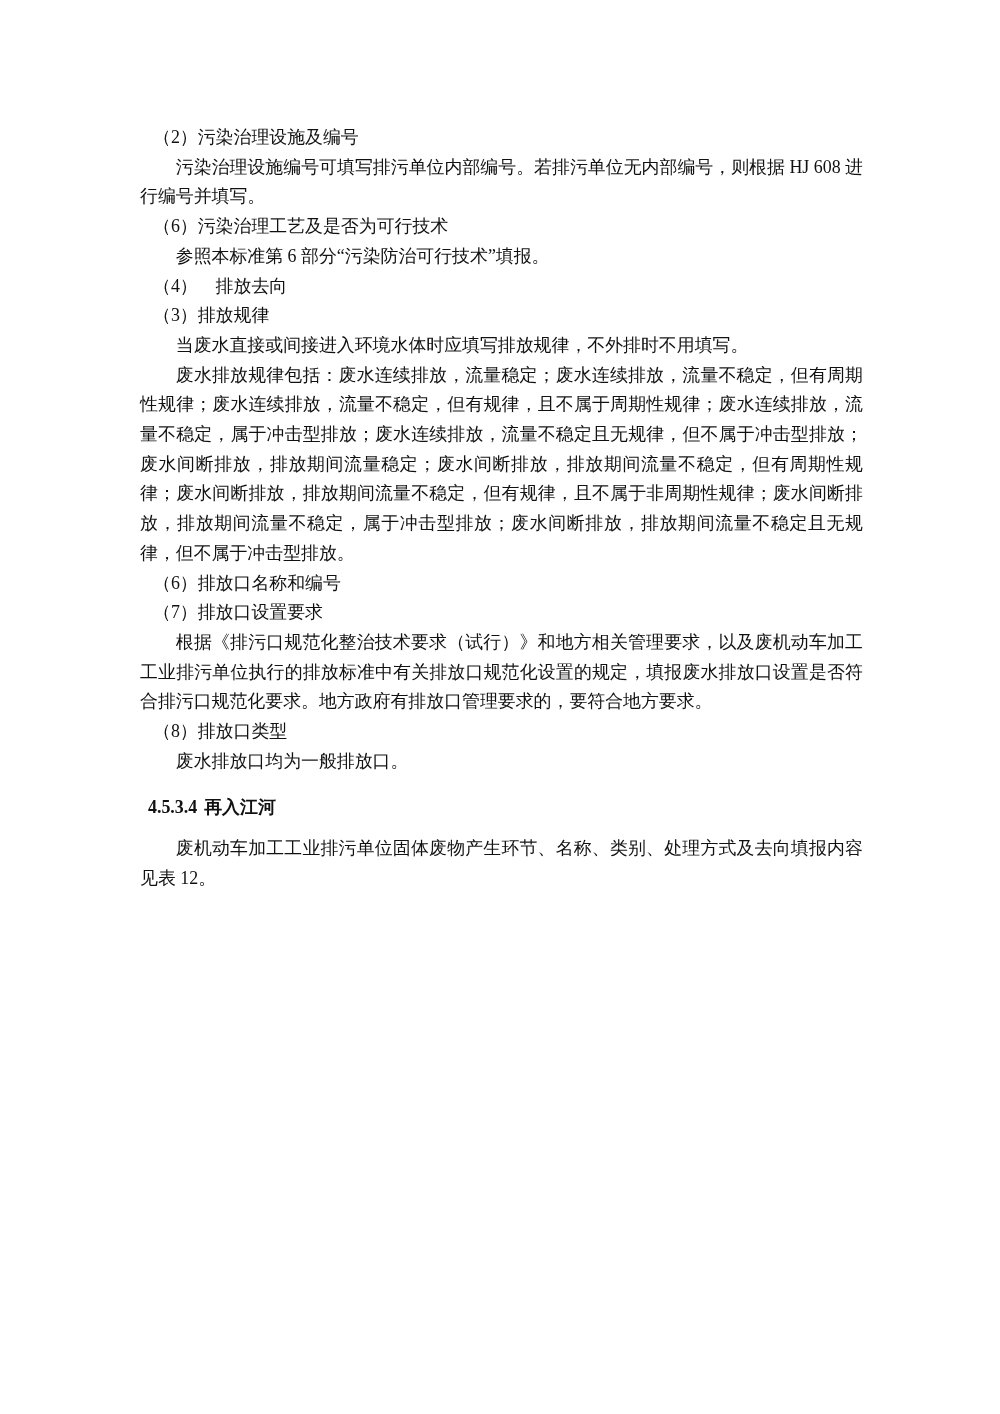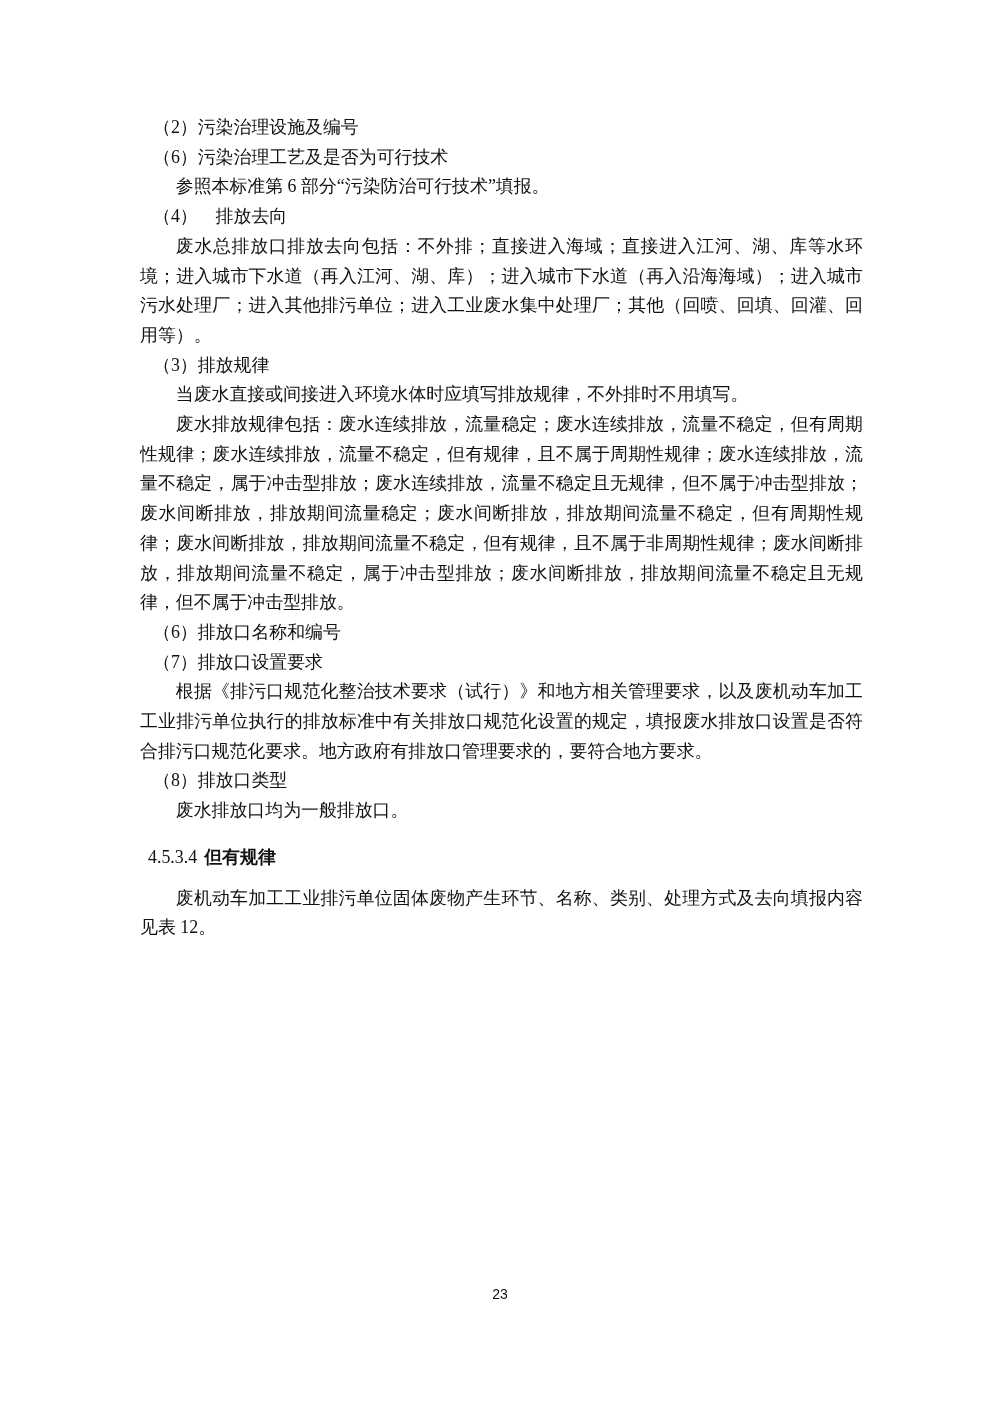--- a/index.html
+++ b/index.html
@@ -6,39 +6,39 @@
   .page {
     position: relative;
     width: 1000px;
     height: 1414px;
     background: #ffffff;
     overflow: hidden;
   }
   .content {
     position: absolute;
     left: 140px;
-    top: 113px;
+    top: 123px;
     width: 723px;
     font-family: "Liberation Serif", "DejaVu Serif", serif;
     font-size: 17.9px;
     line-height: 29.7px;
     color: #111111;
     text-align: justify;
   }
   .content p { margin: 0; padding: 0; }
   .item { text-indent: 13px; }
   .para { text-indent: 2em; }
   .heading {
     margin-top: 17px !important;
     margin-bottom: 11px !important;
     text-indent: 8px;
   }
   .h-num {
     font-family: "Liberation Serif", "DejaVu Serif", serif;
-    font-weight: normal;
+    font-weight: bold;
   }
   .h-title {
     font-family: "Liberation Sans", "DejaVu Sans", sans-serif;
     font-weight: bold;
     margin-left: 7px;
   }
   .footer {
     position: absolute;
     top: 1286px;
     left: 0;
@@ -48,29 +48,28 @@
     font-size: 14px;
     color: #111111;
   }
 </style>
 </head>
 <body>
 
 <div class="page">
   <div class="content">
       <p class="item">（2）污染治理设施及编号</p>
+      <p class="para">污染治理设施编号可填写排污单位内部编号。若排污单位无内部编号，则根据 HJ 608 进行编号并填写。</p>
       <p class="item">（6）污染治理工艺及是否为可行技术</p>
       <p class="para">参照本标准第 6 部分“污染防治可行技术”填报。</p>
       <p class="item">（4）　排放去向</p>
-      <p class="para">废水总排放口排放去向包括：不外排；直接进入海域；直接进入江河、湖、库等水环境；进入城市下水道（再入江河、湖、库）；进入城市下水道（再入沿海海域）；进入城市污水处理厂；进入其他排污单位；进入工业废水集中处理厂；其他（回喷、回填、回灌、回用等）。</p>
       <p class="item">（3）排放规律</p>
       <p class="para">当废水直接或间接进入环境水体时应填写排放规律，不外排时不用填写。</p>
       <p class="para">废水排放规律包括：废水连续排放，流量稳定；废水连续排放，流量不稳定，但有周期性规律；废水连续排放，流量不稳定，但有规律，且不属于周期性规律；废水连续排放，流量不稳定，属于冲击型排放；废水连续排放，流量不稳定且无规律，但不属于冲击型排放；废水间断排放，排放期间流量稳定；废水间断排放，排放期间流量不稳定，但有周期性规律；废水间断排放，排放期间流量不稳定，但有规律，且不属于非周期性规律；废水间断排放，排放期间流量不稳定，属于冲击型排放；废水间断排放，排放期间流量不稳定且无规律，但不属于冲击型排放。</p>
       <p class="item">（6）排放口名称和编号</p>
       <p class="item">（7）排放口设置要求</p>
       <p class="para">根据《排污口规范化整治技术要求（试行）》和地方相关管理要求，以及废机动车加工工业排污单位执行的排放标准中有关排放口规范化设置的规定，填报废水排放口设置是否符合排污口规范化要求。地方政府有排放口管理要求的，要符合地方要求。</p>
       <p class="item">（8）排放口类型</p>
       <p class="para">废水排放口均为一般排放口。</p>
-      <p class="heading"><span class="h-num">4.5.3.4</span><span class="h-title">但有规律</span></p>
+      <p class="heading"><span class="h-num">4.5.3.4</span><span class="h-title">再入江河</span></p>
       <p class="para">废机动车加工工业排污单位固体废物产生环节、名称、类别、处理方式及去向填报内容见表 12。</p>
     </div>
-  <div class="footer">23</div>
 </div>
 
 </body></html>

